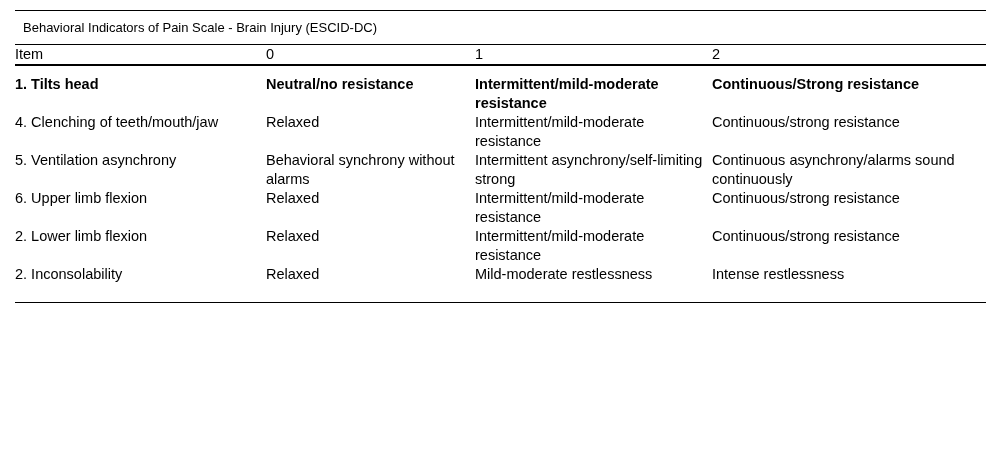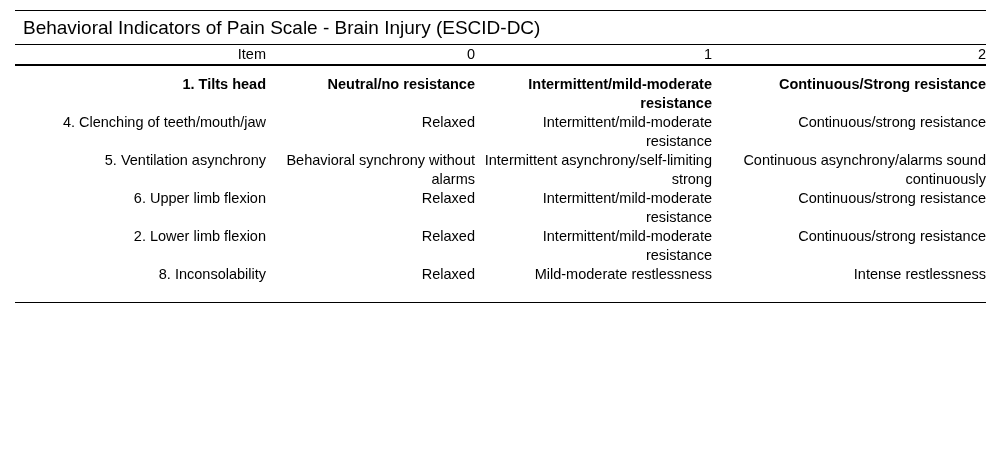--- a/index.html
+++ b/index.html
@@ -28,41 +28,41 @@
     border: 0;
     border-top: 1.6px solid #000000;
     margin: 0;
     width: 100%;
   }
   .rule.thick {
     border-top-width: 2.6px;
   }
 
   .caption {
-    font-size: 19px;
+    font-size: 13px;
     line-height: 19px;
     padding: 7px 0 7px 8px;
     white-space: nowrap;
   }
 
   table.grid {
     width: 100%;
     border-collapse: collapse;
     table-layout: fixed;
     font-size: 14.5px;
   }
 
   table.grid col.c-item  { width: 251px; }
   table.grid col.c-zero  { width: 209px; }
   table.grid col.c-one   { width: 237px; }
   table.grid col.c-two   { width: 274px; }
 
   table.grid th,
   table.grid td {
-    text-align: right;
+    text-align: left;
     vertical-align: top;
     font-weight: normal;
     padding: 0;
     line-height: 19px;
   }
 
   thead th {
     padding: 7px 10px 7px 8px;
   }
 
@@ -194,21 +194,21 @@
         <td>
             <span class="cell">Intermittent/mild-moderate resistance</span>
           </td>
         <td>
             <span class="cell">Continuous/strong resistance</span>
           </td>
       </tr>
 
       <tr class="gap-after">
         <td>
-            <span class="cell">8. Inconsolability</span>
+            <span class="cell">2. Inconsolability</span>
           </td>
         <td>
             <span class="cell">Relaxed</span>
           </td>
         <td>
             <span class="cell">Mild-moderate restlessness</span>
           </td>
         <td>
             <span class="cell">Intense restlessness</span>
           </td>

